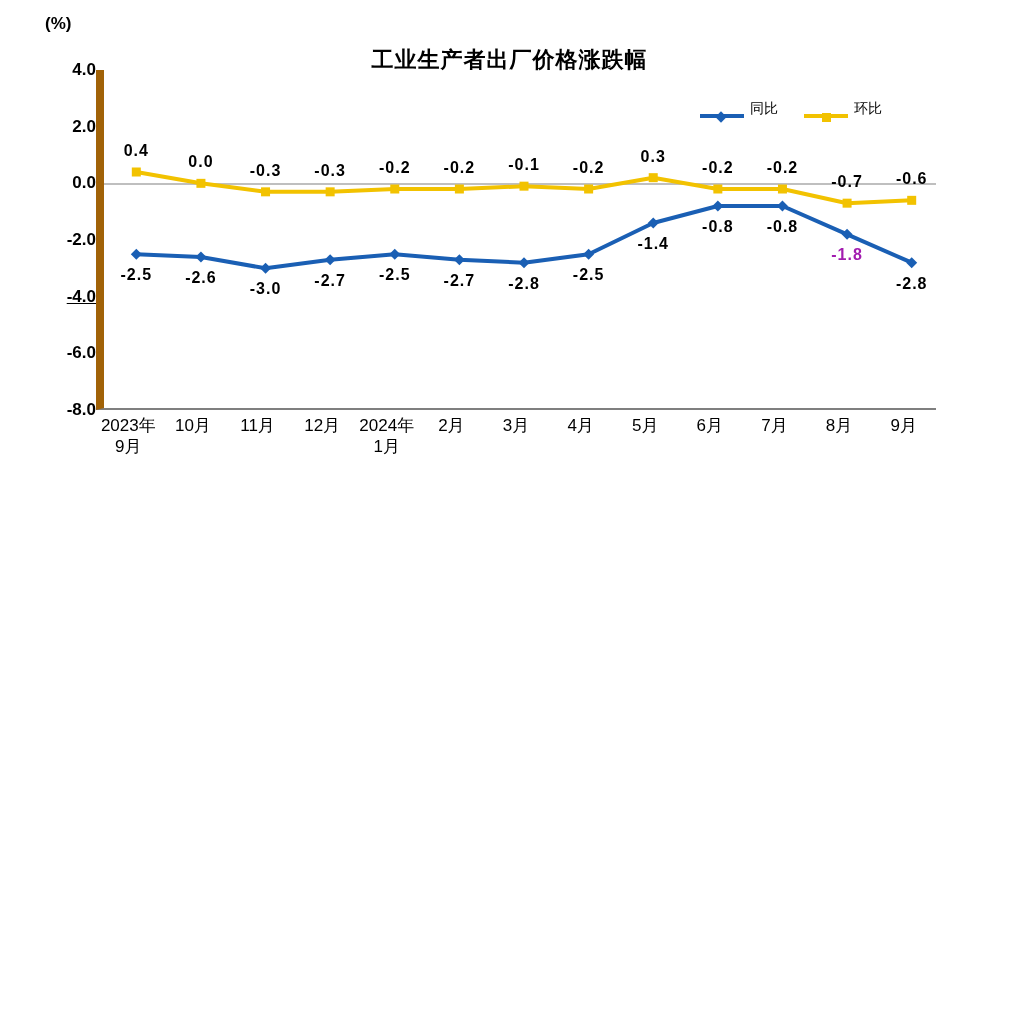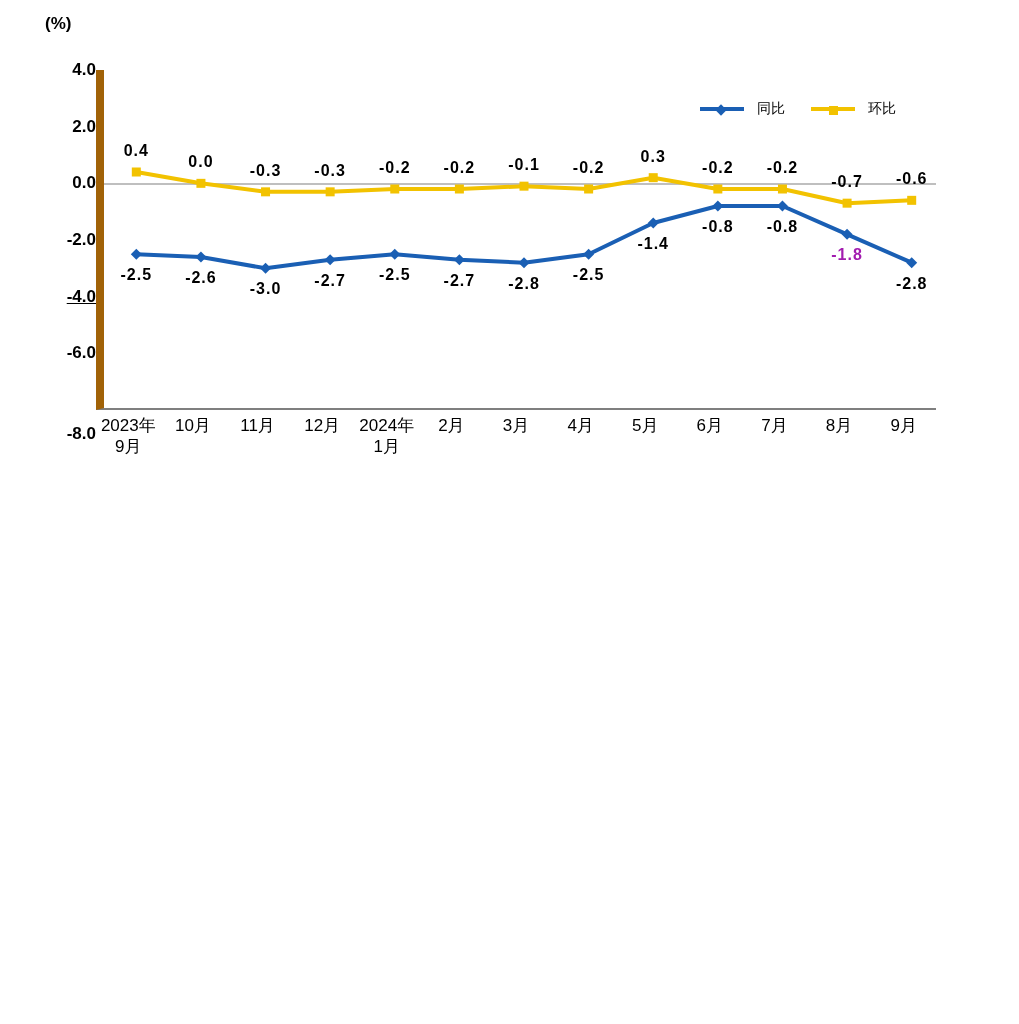--- a/index.html
+++ b/index.html
@@ -9,41 +9,42 @@
   .chart-block.second{margin-top:12px;}
   .unit{position:absolute;font-size:17px;font-weight:bold;}
   .title{position:absolute;width:100%;text-align:center;font-size:22px;font-weight:bold;letter-spacing:1px;}
   .plot{position:absolute;border-left:8px solid #a16207;border-bottom:2px solid #7f7f7f;box-sizing:border-box;}
   .ytick{position:absolute;right:100%;transform:translateY(-50%);padding-right:8px;font-size:17px;font-weight:bold;white-space:nowrap;}
   .zeroline{position:absolute;left:0;right:0;height:2px;background:#bfbfbf;}
   .xlab{position:absolute;transform:translateX(-50%);text-align:center;font-size:17px;font-weight:normal;line-height:1.25;white-space:nowrap;}
   svg.lines{position:absolute;left:0;top:0;overflow:visible;}
   .dlabel{position:absolute;transform:translateX(-50%);font-size:16px;font-weight:bold;white-space:nowrap;letter-spacing:1px;}
   .legend{position:absolute;display:flex;gap:26px;align-items:center;font-size:14px;}
-  .legend .item{display:flex;align-items:center;gap:13px;}
+  .legend .item{display:flex;align-items:flex-end;gap:6px;}
   .legend .swatch{display:block;width:44px;height:0;border-top:4px solid #1a5fb4;position:relative;}
   .legend .swatch.y{border-top-color:#f2c200;}
   .legend .swatch::after{content:"";position:absolute;left:50%;top:-5px;margin-left:-5px;width:8px;height:8px;background:#1a5fb4;transform:rotate(45deg);}
   .legend .swatch.y::after{background:#f2c200;transform:none;top:-5px;margin-left:-4px;width:9px;height:9px;}
   .legend .lbl{font-weight:normal;}
 </style>
 </head>
 <body>
 
 <div class="page">
   <div class="chart-block" id="chart0">
       <div class="unit" style="left:45px;top:14px;">(%)</div>
+      <div class="title" style="top:45px;">工业生产者出厂价格涨跌幅</div>
       <div class="plot" style="left:96px;top:70px;width:840px;height:340px;">
         <div class="ytick" style="top:0px;">4.0</div>
         <div class="ytick" style="top:56.666666666666664px;">2.0</div>
         <div class="ytick" style="top:113.33333333333333px;">0.0</div>
         <div class="ytick" style="top:170px;">-2.0</div>
         <div class="ytick" style="top:226.66666666666666px;text-decoration:underline;">-4.0</div>
         <div class="ytick" style="top:283.3333333333333px;">-6.0</div>
-        <div class="ytick" style="top:340px;margin-top:24px;">-8.0</div>
+        <div class="ytick" style="top:340px;">-8.0</div>
         <div class="zeroline" style="top:113.33333333333333px;"></div>
         <svg class="lines" width="840" height="340">
           <polyline points="32.3,184.2 96.9,187.0 161.5,198.3 226.2,189.8 290.8,184.2 355.4,189.8 420.0,192.7 484.6,184.2 549.2,153.0 613.8,136.0 678.5,136.0 743.1,164.3 807.7,192.7" fill="none" stroke="#1a5fb4" stroke-width="4" stroke-linejoin="round"></polyline>
           <polyline points="32.3,102.0 96.9,113.3 161.5,121.8 226.2,121.8 290.8,119.0 355.4,119.0 420.0,116.2 484.6,119.0 549.2,107.7 613.8,119.0 678.5,119.0 743.1,133.2 807.7,130.3" fill="none" stroke="#f2c200" stroke-width="4" stroke-linejoin="round"></polyline>
           <polygon points="32.30769230769231,178.66666666666666 37.80769230769231,184.16666666666666 32.30769230769231,189.66666666666666 26.807692307692307,184.16666666666666" fill="#1a5fb4"></polygon>
           <polygon points="96.92307692307692,181.5 102.42307692307692,187 96.92307692307692,192.5 91.42307692307692,187" fill="#1a5fb4"></polygon>
           <polygon points="161.53846153846155,192.83333333333334 167.03846153846155,198.33333333333334 161.53846153846155,203.83333333333334 156.03846153846155,198.33333333333334" fill="#1a5fb4"></polygon>
           <polygon points="226.15384615384613,184.33333333333334 231.65384615384613,189.83333333333334 226.15384615384613,195.33333333333334 220.65384615384613,189.83333333333334" fill="#1a5fb4"></polygon>
           <polygon points="290.7692307692308,178.66666666666666 296.2692307692308,184.16666666666666 290.7692307692308,189.66666666666666 285.2692307692308,184.16666666666666" fill="#1a5fb4"></polygon>
           <polygon points="355.3846153846154,184.33333333333334 360.8846153846154,189.83333333333334 355.3846153846154,195.33333333333334 349.8846153846154,189.83333333333334" fill="#1a5fb4"></polygon>

